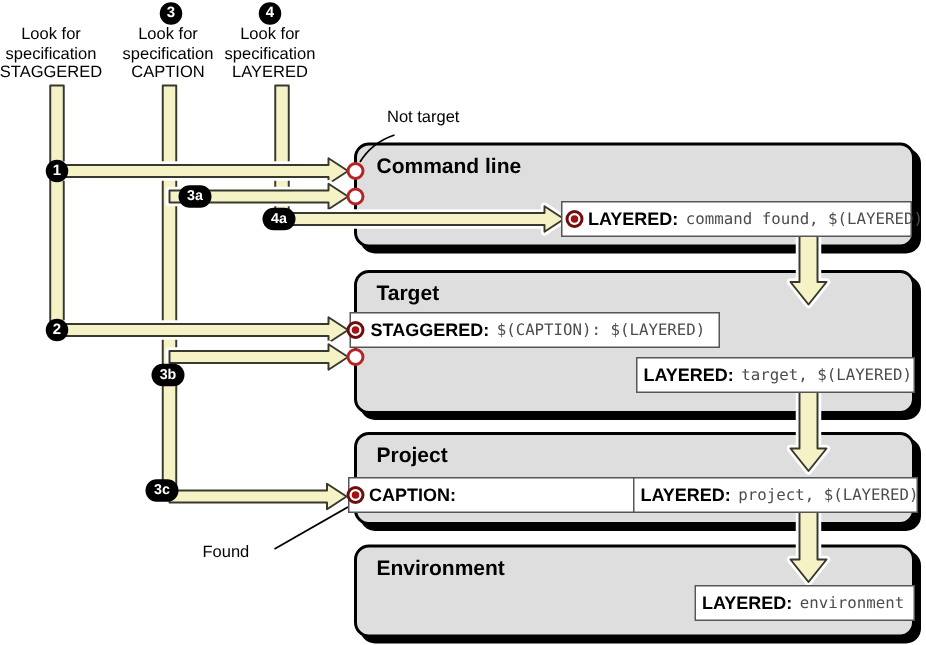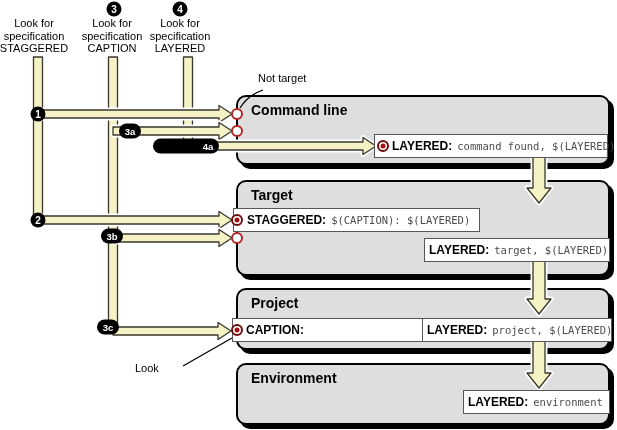--- a/index.html
+++ b/index.html
@@ -169,21 +169,21 @@
   <div class="col-label" style="left:140px;">
     <div>Look for</div>
     <div>specification</div>
     <div>LAYERED</div>
   </div>
 
   <div class="badge sm" style="left:114px;top:9px;">3</div>
   <div class="badge sm" style="left:180px;top:9px;">4</div>
   <div class="badge sm" style="left:38px;top:114px;">1</div>
   <div class="badge wide" style="left:112px;top:131px;margin-left:18px;">3a</div>
-  <div class="badge wide" style="left:186px;top:146px;padding-left:44px;">4a</div>
+  <div class="badge wide" style="left:186px;top:146px;">4a</div>
   <div class="badge sm" style="left:38px;top:220px;">2</div>
-  <div class="badge wide" style="left:112px;top:236px;text-align:center;">3b</div>
+  <div class="badge wide" style="left:112px;top:250px;text-align:center;">3b</div>
   <div class="badge wide" style="left:108px;top:327px;">3c</div>
 
   <div class="note" style="left:258px;top:72px;">Not target</div>
-  <div class="note" style="left:135px;top:362px;">Look</div>
+  <div class="note" style="left:135px;top:362px;">Found</div>
 
 </div>
 
 </body></html>

